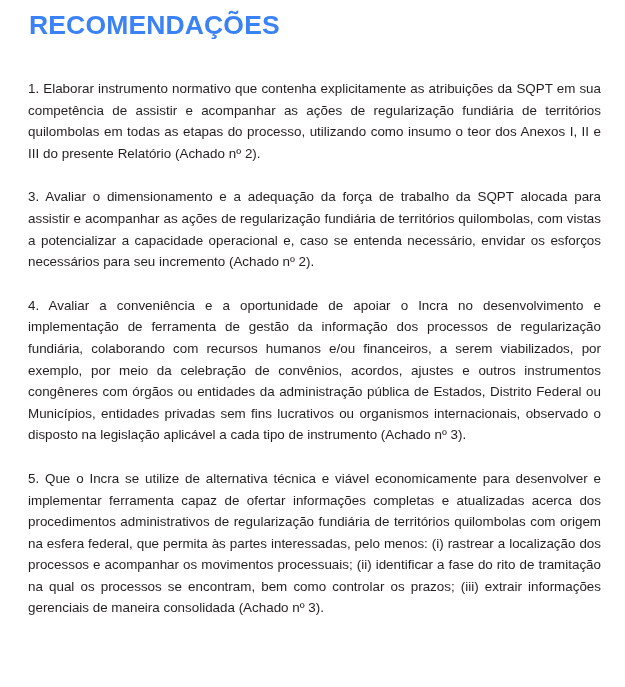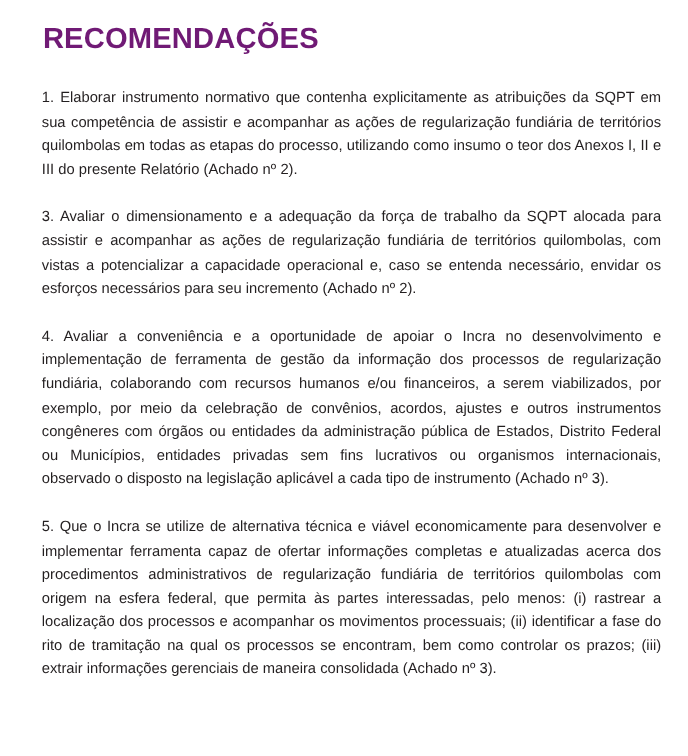--- a/index.html
+++ b/index.html
@@ -22,39 +22,39 @@
     height: 687px;
     background: #ffffff;
     box-sizing: border-box;
     padding: 0;
   }
 
   .doc-title {
     position: absolute;
     left: 27px;
     top: 9px;
-    margin: 12px;
+    margin: 2px;
     font-size: 26.5px;
     font-weight: bold;
     letter-spacing: 0.15px;
     line-height: 1.12;
-    color: #701a75;
+    color: #3b82f6;
     white-space: nowrap;
     text-align: right;
   }
 
   .body-block {
     position: absolute;
     left: 26px;
     top: 78px;
     width: 575px;
   }
 
   .para {
-    margin: 0 0 22px 12px;
+    margin: 0 0 22px 2px;
     font-size: 13.4px;
     line-height: 21.6px;
     color: #231f20;
     text-align: justify;
     text-justify: inter-word;
     -webkit-hyphens: none;
     hyphens: none;
     word-spacing: 0px;
   }
 

